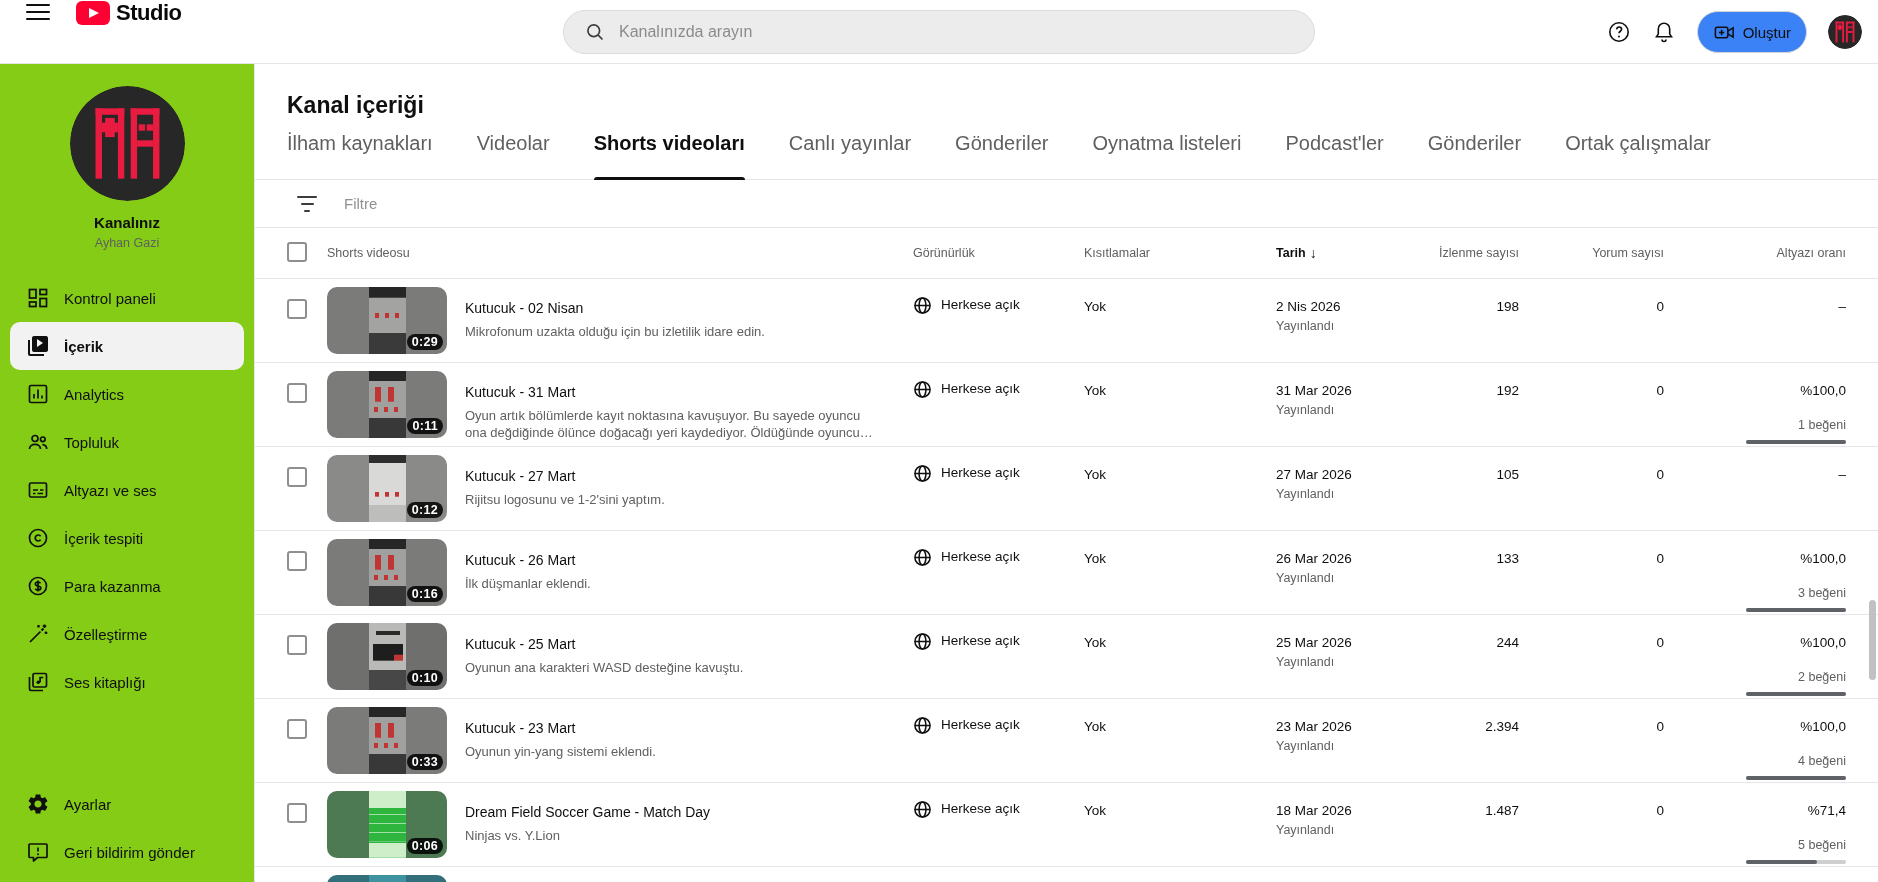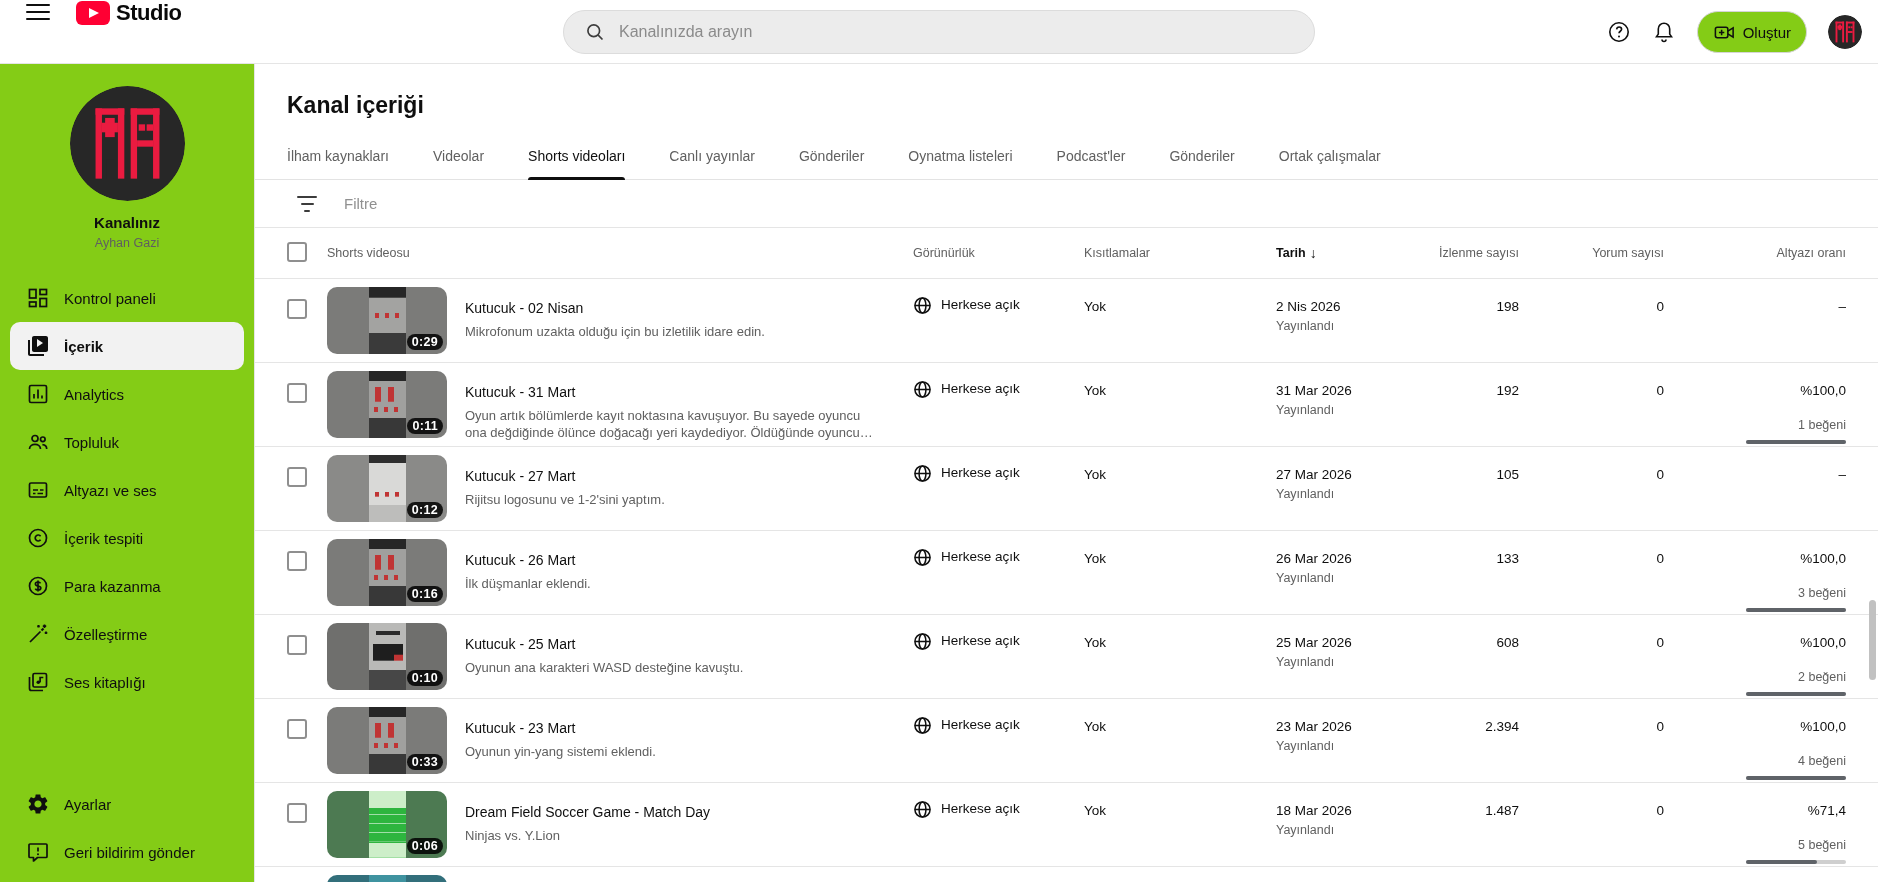--- a/index.html
+++ b/index.html
@@ -19,41 +19,41 @@
   .logo{display:flex;align-items:center;margin-left:26px}
   .logo-box{width:34px;height:24px;background:var(--brand-red);border-radius:6px;position:relative}
   .logo-box::after{content:"";position:absolute;left:13px;top:7px;border-left:10px solid #fff;border-top:5px solid transparent;border-bottom:5px solid transparent}
   .logo-text{font-size:22px;font-weight:700;letter-spacing:-.5px;margin-left:6px;color:#0a0a0a}
   .searchwrap{position:absolute;left:563px;top:10px;width:752px;height:44px;background:#ececec;border:1px solid #dcdcdc;border-radius:22px;display:flex;align-items:center}
   .searchwrap .mag{margin-left:21px}
   .searchwrap input{flex:1;border:0;outline:0;background:transparent;font-size:16px;margin-left:14px;color:#0f0f0f;font-family:inherit}
   .searchwrap input::placeholder{color:#8b8b8b}
   .tb-right{position:absolute;right:16px;top:0;height:64px;display:flex;align-items:center;gap:21px}
   .iconbtn{width:24px;height:24px;cursor:pointer}
-  .create-btn{display:flex;align-items:center;gap:7px;height:42px;padding:0 15px;border:1px solid #d5d5d5;border-radius:21px;background:#84cc16;cursor:pointer;font-size:15px;font-weight:500;color:#0f0f0f;font-family:inherit}
+  .create-btn{display:flex;align-items:center;gap:7px;height:42px;padding:0 15px;border:1px solid #d5d5d5;border-radius:21px;background:#3b82f6;cursor:pointer;font-size:15px;font-weight:500;color:#0f0f0f;font-family:inherit}
   .avatar-sm{width:34px;height:34px;border-radius:50%;overflow:hidden;cursor:pointer}
 
   
   .sidebar{position:absolute;left:0;top:64px;width:255px;height:818px;background:#84cc16;border-right:1px solid var(--border)}
   .channel{padding-top:22px;text-align:center}
   .avatar-lg{width:115px;height:115px;border-radius:50%;margin:0 auto;overflow:hidden;cursor:pointer}
   .ch-name{margin-top:13px;font-size:15px;font-weight:700}
   .ch-owner{margin-top:5px;font-size:12.5px;color:var(--text-secondary)}
   .menu{margin-top:24px}
   .mitem{height:48px;margin:0 10px;border-radius:10px;display:flex;align-items:center;padding-left:16px;gap:14px;cursor:pointer;font-size:15px;color:#0f0f0f}
   .mitem .ic{width:24px;height:24px;flex:none;color:#0f0f0f}
   .mitem.active{background:var(--active-item-bg);font-weight:700}
   .sb-footer{position:absolute;left:0;right:1px;bottom:6px}
 
   
   .content{position:absolute;left:255px;top:64px;right:0;bottom:0;background:#fff}
   .page-title{padding:27px 32px 0;font-size:23px;font-weight:600;line-height:28px}
   .tabs{margin-top:13px;padding:0 32px;height:48px;display:flex;gap:44px;border-bottom:1px solid #e3e3e3}
-  .tab{position:relative;display:flex;align-items:center;font-size:14px;color:var(--text-secondary);font-weight:500;cursor:pointer;white-space:nowrap}
-  .tab.active{color:#0f0f0f;font-weight:400}
+  .tab{position:relative;display:flex;font-size:20px;color:var(--text-secondary);font-weight:500;cursor:pointer;white-space:nowrap}
+  .tab.active{color:#0f0f0f;font-weight:700}
   .tab.active::after{content:"";position:absolute;left:0;right:0;bottom:-1px;height:3px;background:#0f0f0f;border-radius:3px 3px 0 0}
   .filterbar{height:48px;display:flex;align-items:center;padding:0 32px;border-bottom:1px solid var(--border)}
   .filter-ic{width:20px;height:16px;margin-left:10px;display:flex;flex-direction:column;justify-content:space-between;align-items:center;cursor:pointer}
   .filter-ic i{display:block;height:2px;background:#3c3c3c;border-radius:1px}
   .filter-ic i:nth-child(1){width:20px}.filter-ic i:nth-child(2){width:13px}.filter-ic i:nth-child(3){width:6px}
   .filterbar input{border:0;outline:0;margin-left:27px;font-size:15px;flex:1;font-family:inherit;color:#0f0f0f}
   .filterbar input::placeholder{color:#909090}
 
   .grid{display:grid;grid-template-columns:40px 138px 448px 171px 192px 143px 100px 145px 182px;padding:0 32px}
   .thead{height:51px;align-items:center;border-bottom:1px solid var(--border);font-size:12.5px;color:var(--text-secondary)}
@@ -491,21 +491,21 @@
             <path d="M2 10h16"></path>
             <ellipse cx="10" cy="10" rx="3.6" ry="8"></ellipse>
           </svg>
           <span>Herkese açık</span>
         </div>
         <div class="cell c-res">Yok</div>
         <div class="cell c-date">
           <div class="d1">25 Mar 2026</div>
           <div class="d2">Yayınlandı</div>
         </div>
-        <div class="cell c-num num">608</div>
+        <div class="cell c-num num">244</div>
         <div class="cell c-num num">0</div>
         <div class="cell c-like">
           <div class="r1">%100,0</div>
           <div class="r2">2 beğeni</div>
           <div class="bar">
             <i style="width: 100%;"></i>
           </div>
         </div>
       </div>
       <div class="grid trow">

